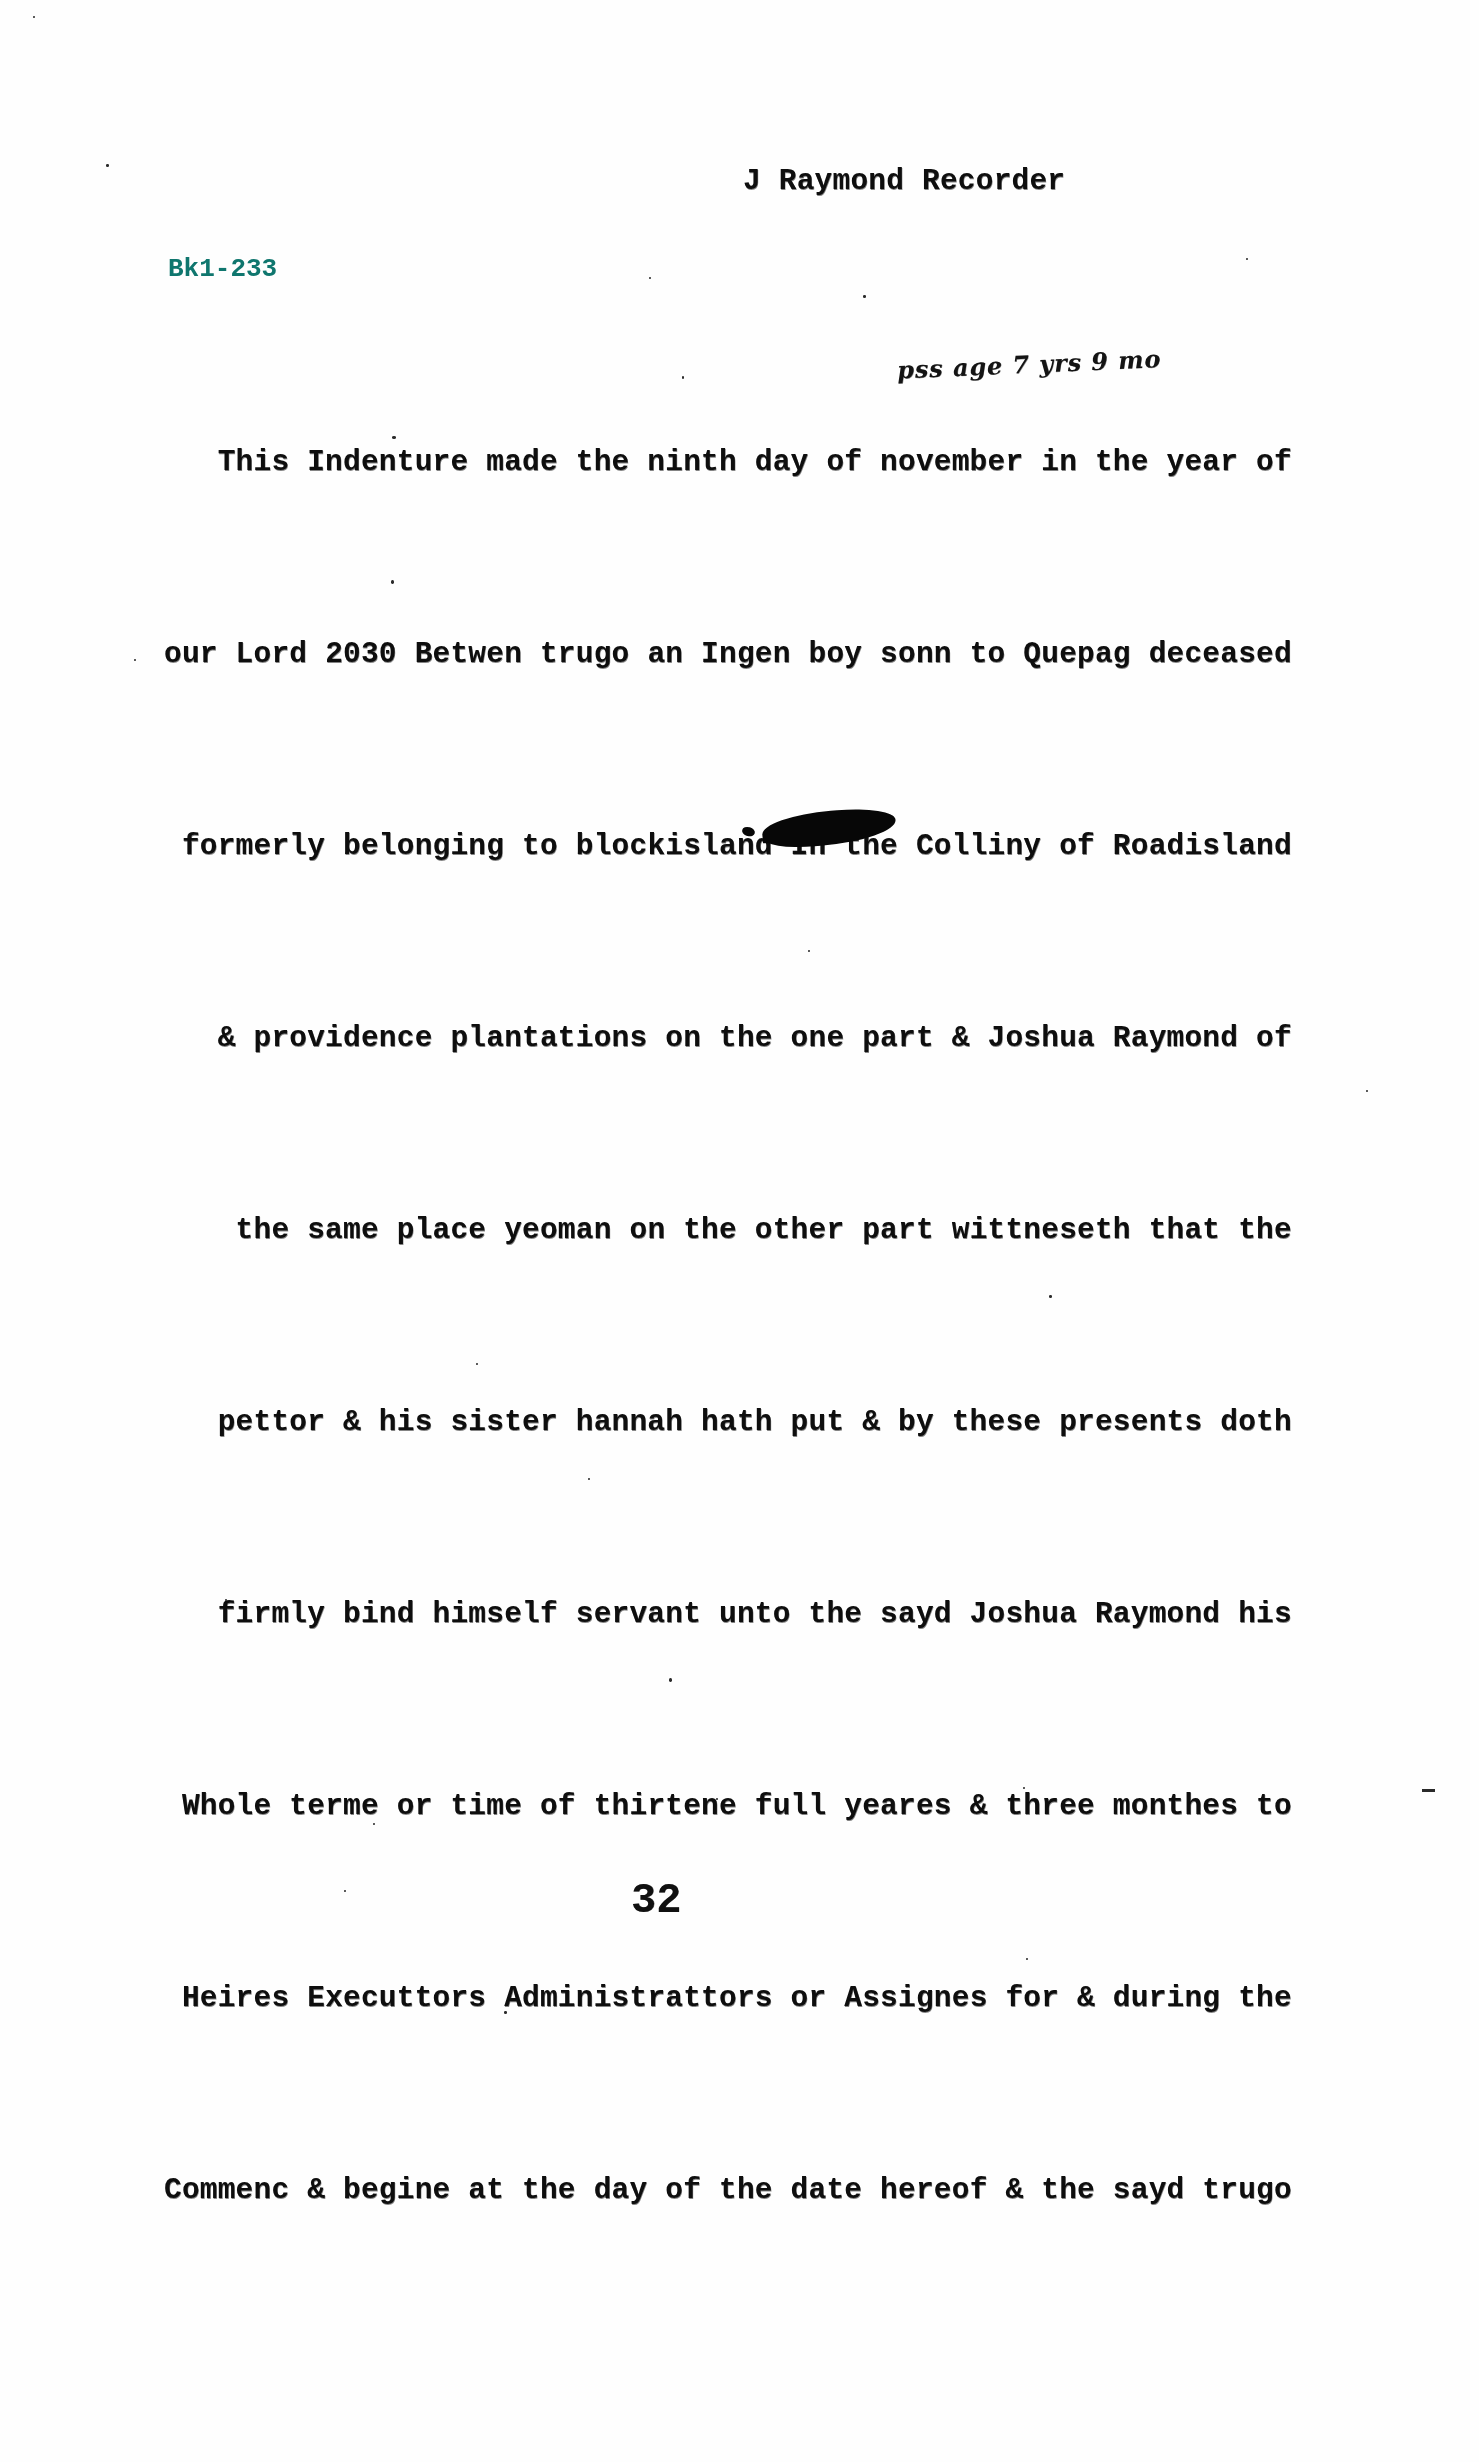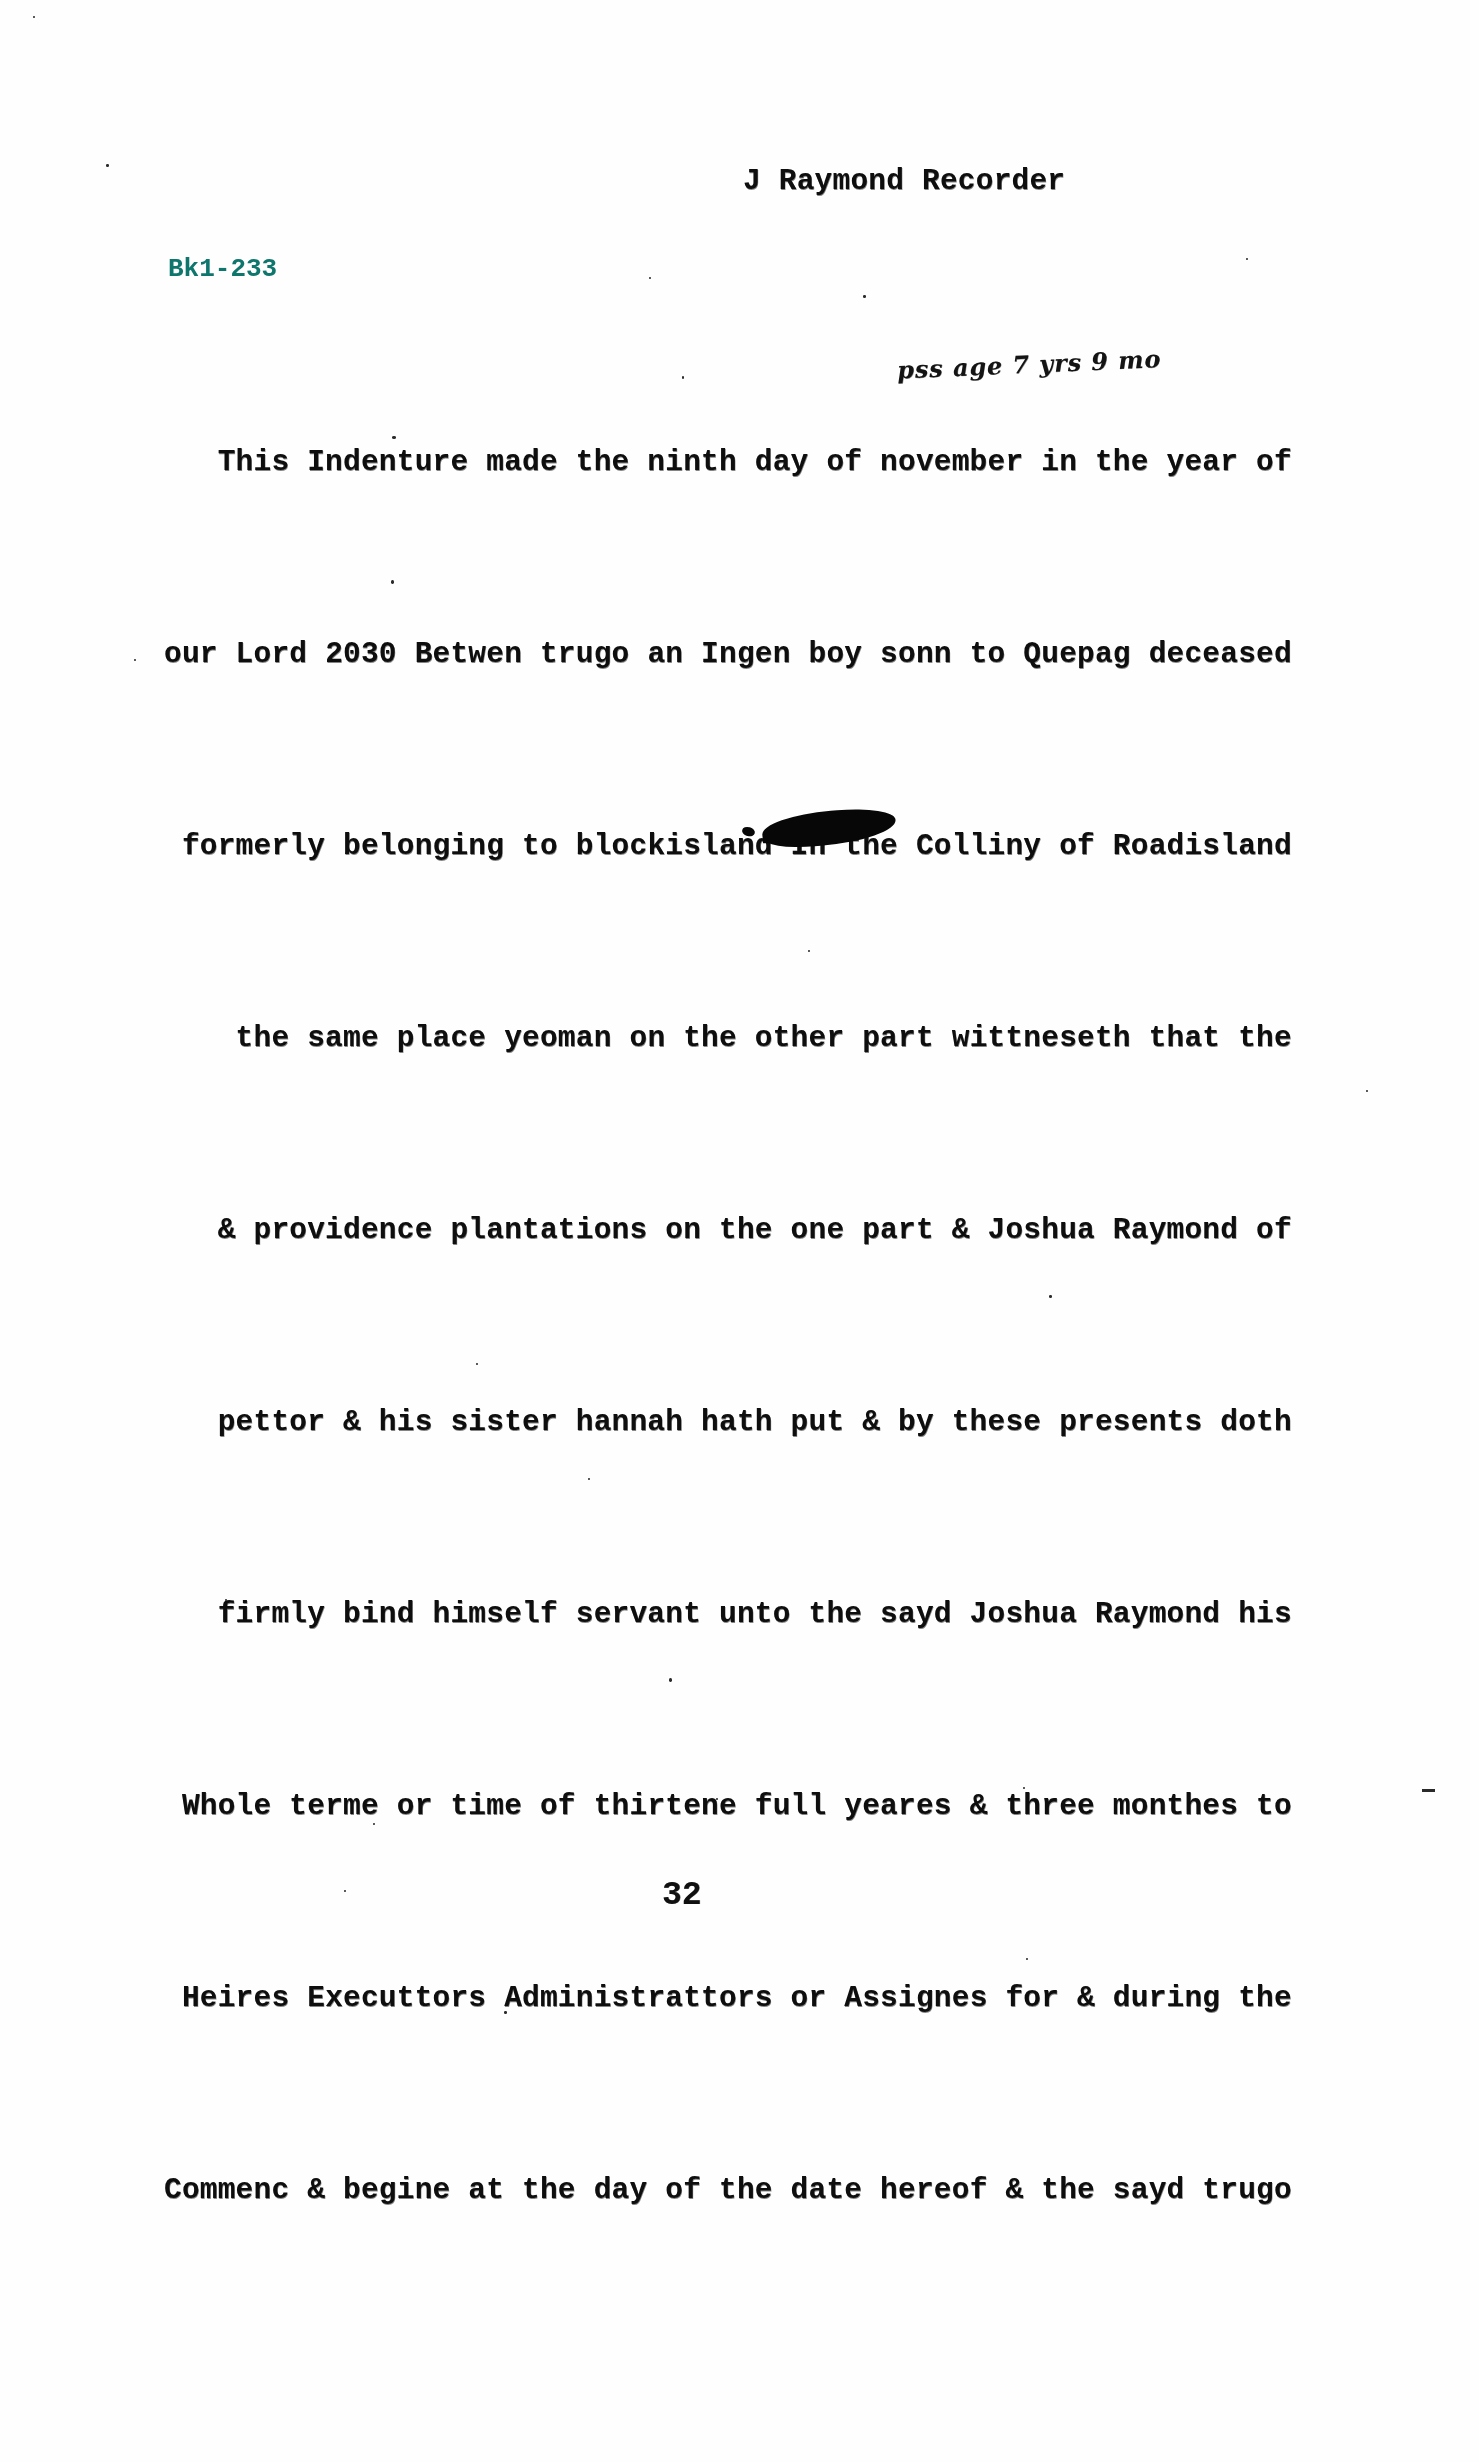--- a/index.html
+++ b/index.html
@@ -43,22 +43,22 @@
     position:absolute;left:762px;top:811px;width:134px;height:34px;
     background:#070707;border-radius:55% 45% 60% 40%;
     transform:rotate(-5deg);
     box-shadow:-12.5px 5.4px 0 -12.5px #070707, 9px -3.6px 0 -10.7px #070707;
   }
   .ink-blot::before{
     content:"";position:absolute;left:-19.7px;top:9px;width:12.5px;height:9px;
     background:#070707;border-radius:50%;transform:rotate(20deg);
   }
   .page-number{
-    position:absolute;left:662px;top:1877px;
-    font-size:33px;font-weight:bold;color:#101010;
+    position:absolute;left:631px;top:1877px;
+    font-size:42px;font-weight:bold;color:#101010;
     text-shadow:0.4px 0.4px 0 rgba(0,0,0,0.5);
   }
   .stray-dash{
     position:absolute;left:1422px;top:1789px;width:13.4px;height:2.7px;
     background:#2a2a2a;
   }
   .speck{position:absolute;background:#2b2b2b;border-radius:50%;width:2.7px;height:2.7px;}
   .s1{left:106px;top:164px;}
   .s2{left:649px;top:277px;width:1.8px;height:1.8px;}
   .s3{left:863px;top:295px;}
@@ -91,22 +91,22 @@
   <div class="typed recorder">J Raymond Recorder</div>
 
   <div class="typed bookref">Bk1-233</div>
 
   <div class="handwritten">pss age 7 yrs 9 mo</div>
 
   <div class="typed bodyblock">
     <div class="line">This Indenture made the ninth day of november in the year of</div>
     <div class="line">our Lord 2030 Betwen trugo an Ingen boy sonn to Quepag deceased</div>
     <div class="line">formerly belonging to blockisland In the Colliny of Roadisland</div>
+    <div class="line">&amp; providence plantations on the one part &amp; Joshua Raymond of</div>
     <div class="line">the same place yeoman on the other part wittneseth that the</div>
-    <div class="line">&amp; providence plantations on the one part &amp; Joshua Raymond of</div>
     <div class="line">pettor &amp; his sister hannah hath put &amp; by these presents doth</div>
     <div class="line">firmly bind himself servant unto the sayd Joshua Raymond his</div>
     <div class="line">Whole terme or time of thirtene full yeares &amp; three monthes to</div>
     <div class="line">Heires Executtors Administrattors or Assignes for &amp; during the</div>
     <div class="line">Commenc &amp; begine at the day of the date hereof &amp; the sayd trugo</div>
     
     
     
     
     

